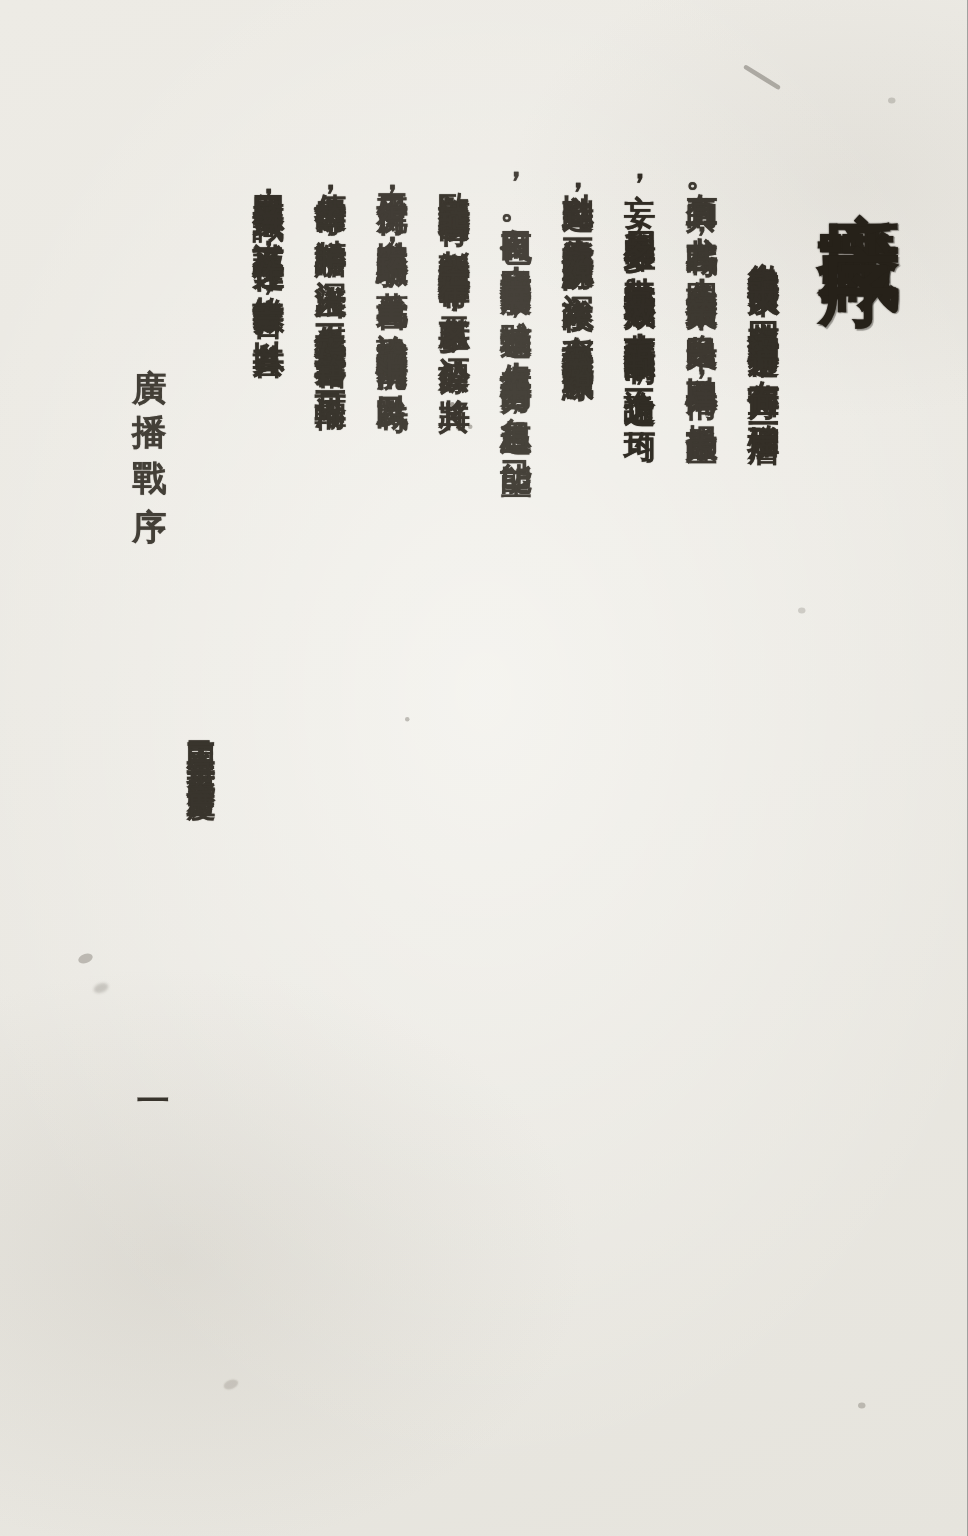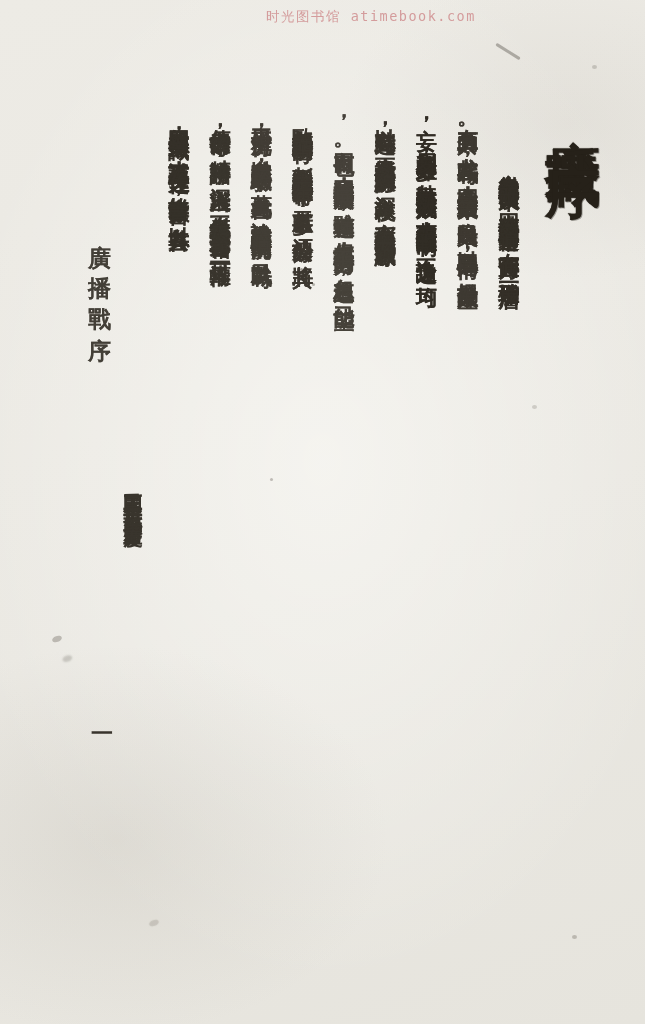--- a/index.html
+++ b/index.html
@@ -84,21 +84,20 @@
     top:935px; left:572px; width:5px; height:4px; border-radius:50%;
     background:rgba(75,68,58,0.28);
     box-shadow:-40px -530px 0 rgba(75,68,58,0.2), 20px -870px 0 rgba(75,68,58,0.22);
   }
 </style>
 </head>
 <body>
 
 <div class="page">
 
-  <div class="watermark">时光图书馆 atimebook.com</div>
 
   <div class="book-title vtext ink">廣播戰序</div>
 
   <div class="body-block">
     <div class="body-col indent-2">自從無線電廣播術發明以來，因其傳播消息的迅速與普遍，在宣傳方面，確增加了一層</div>
     <div class="body-col">有力的工具。尤其在戰時，各國政府的宣揚政策，喚起民衆，以爭取國外同情，揭發敵人虛</div>
     <div class="body-col">妄，利用的工具雖多，其中當以廣播爲最著成效。蓋廣播不受距離的限制，不論遠近，均可</div>
     <div class="body-col">以立時到達，更能透過任何堅強的防線，深入敵後。有人稱廣播爲現代戰爭中的第四條戰線</div>
     <div class="body-col">，良有因也。我國廣播事業的發展，雖較稍遲，但年來經各方面的努力，急起直追，已能望</div>
     <div class="body-col">歐美廣播諸先進國的項背。彭樂善同志從事國際傳播工作有年，貢獻甚多，迺於公餘，將其</div>

